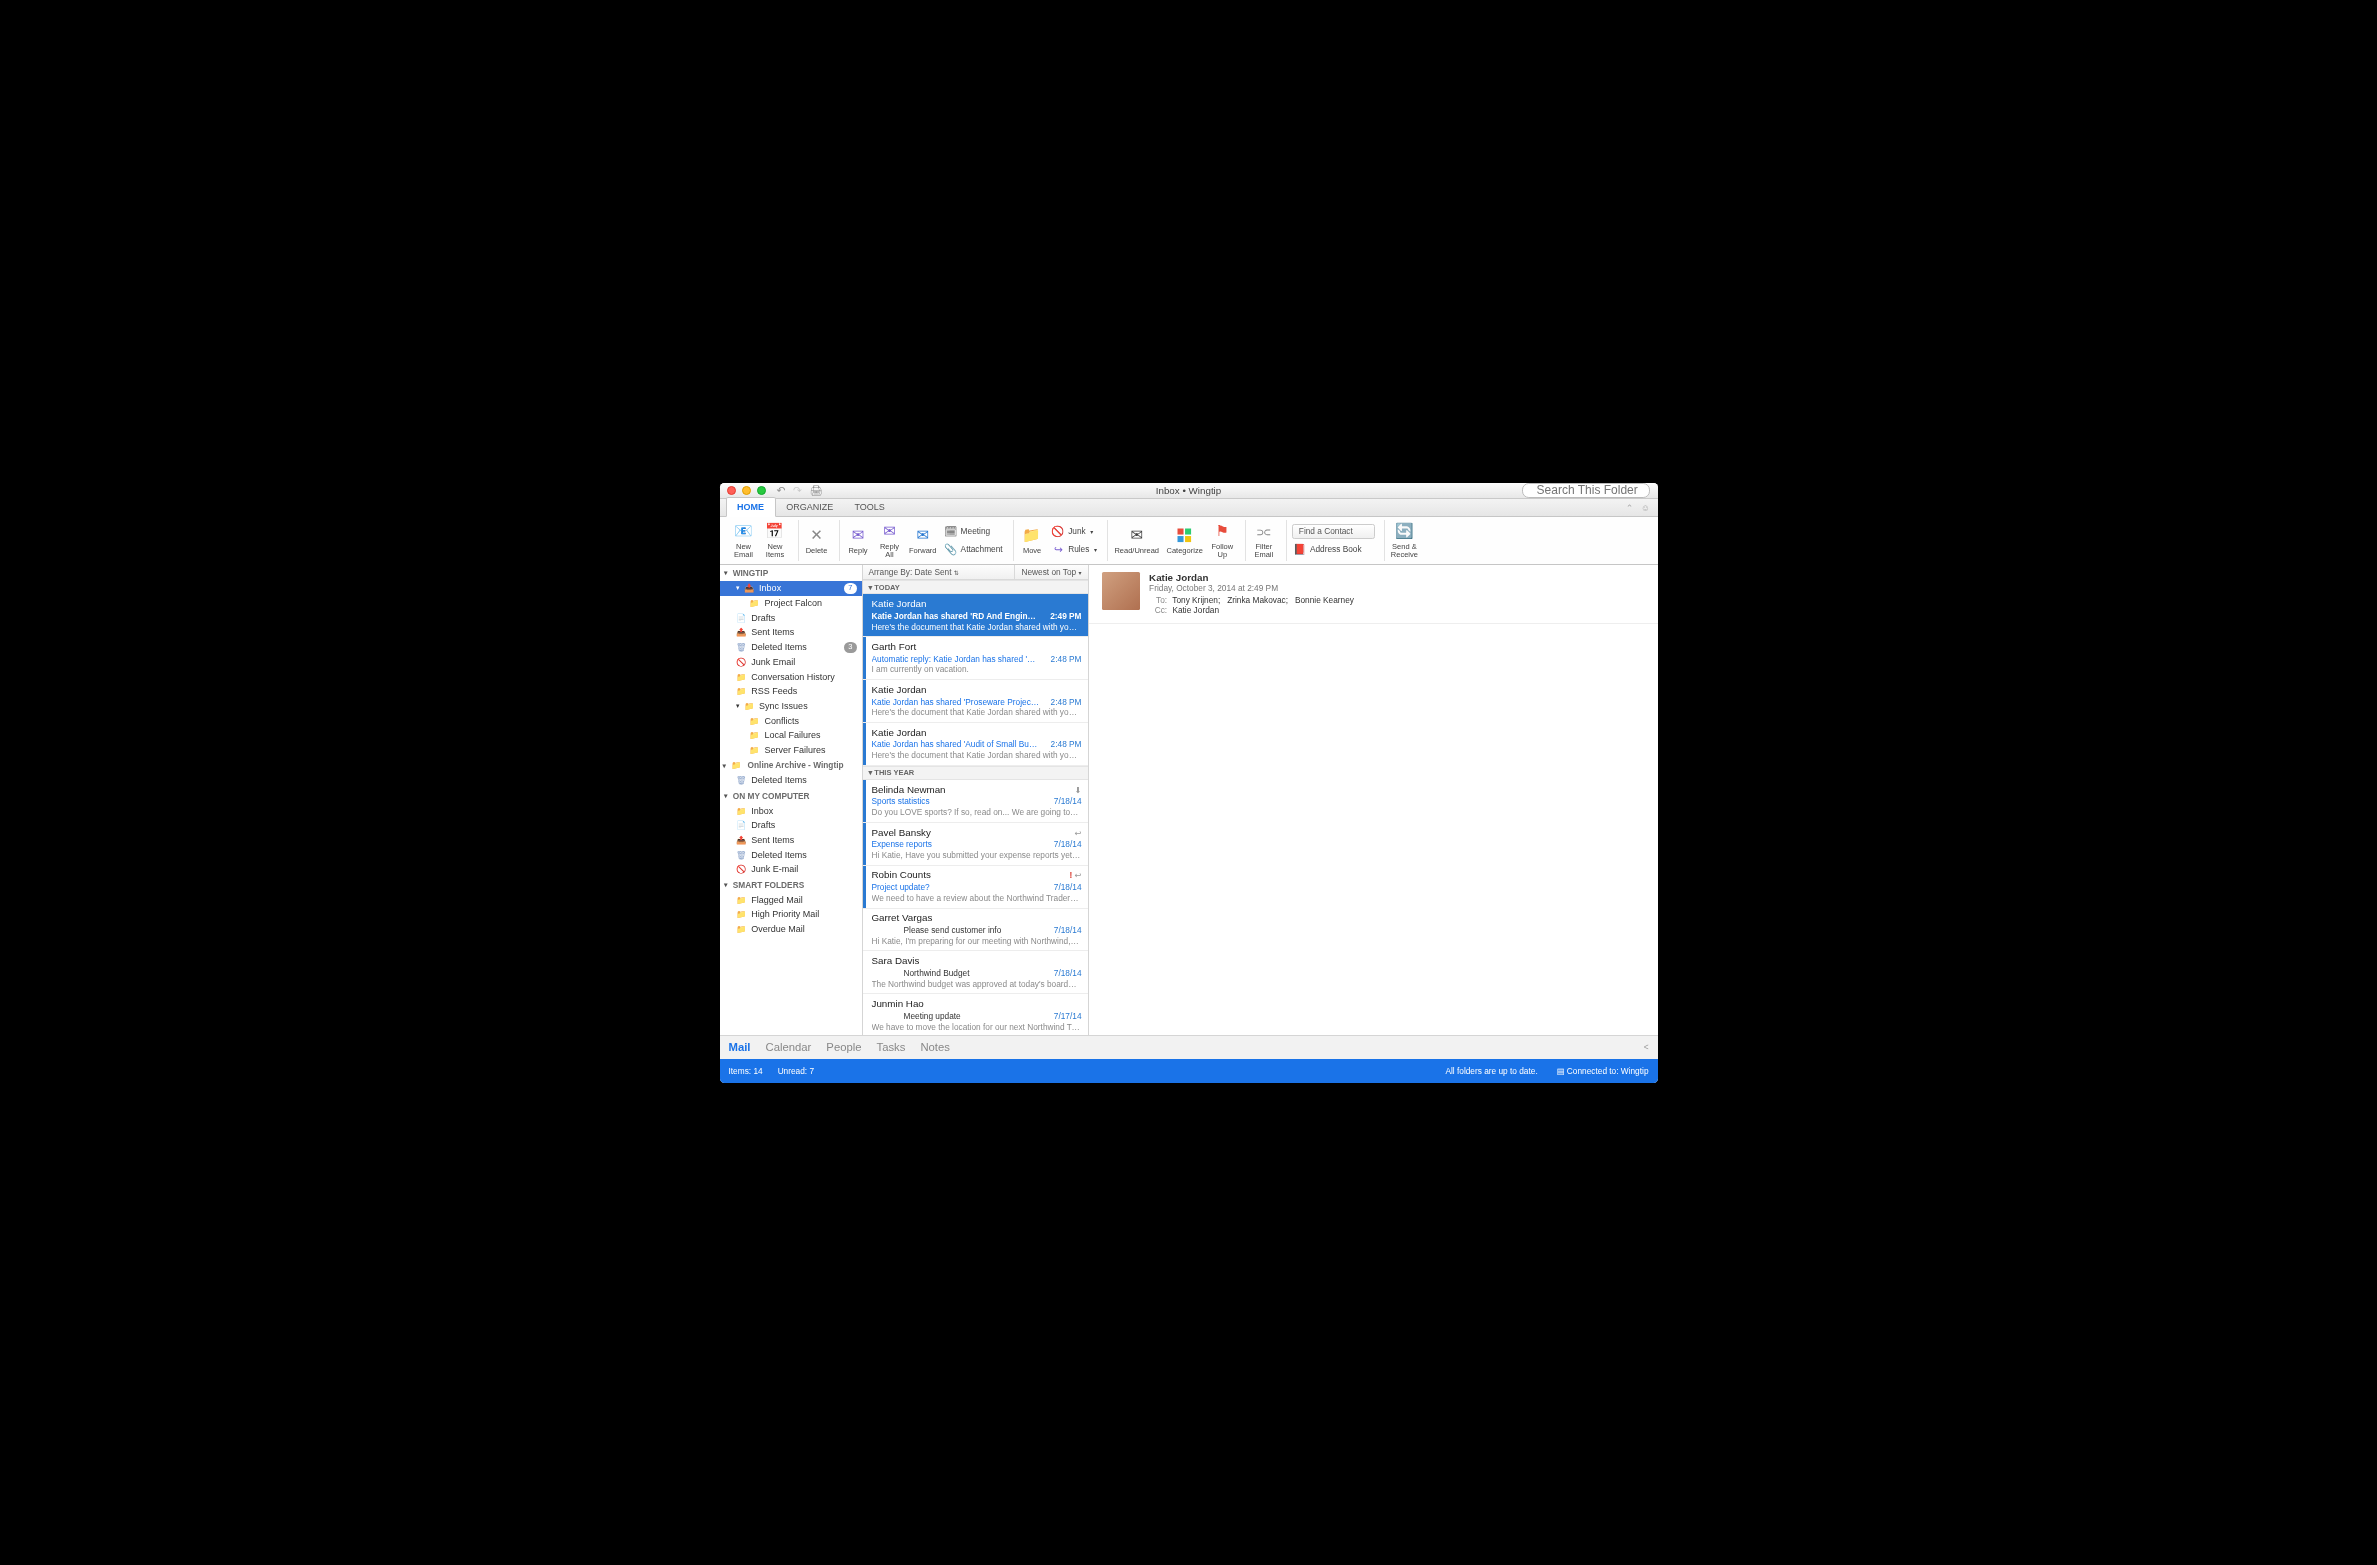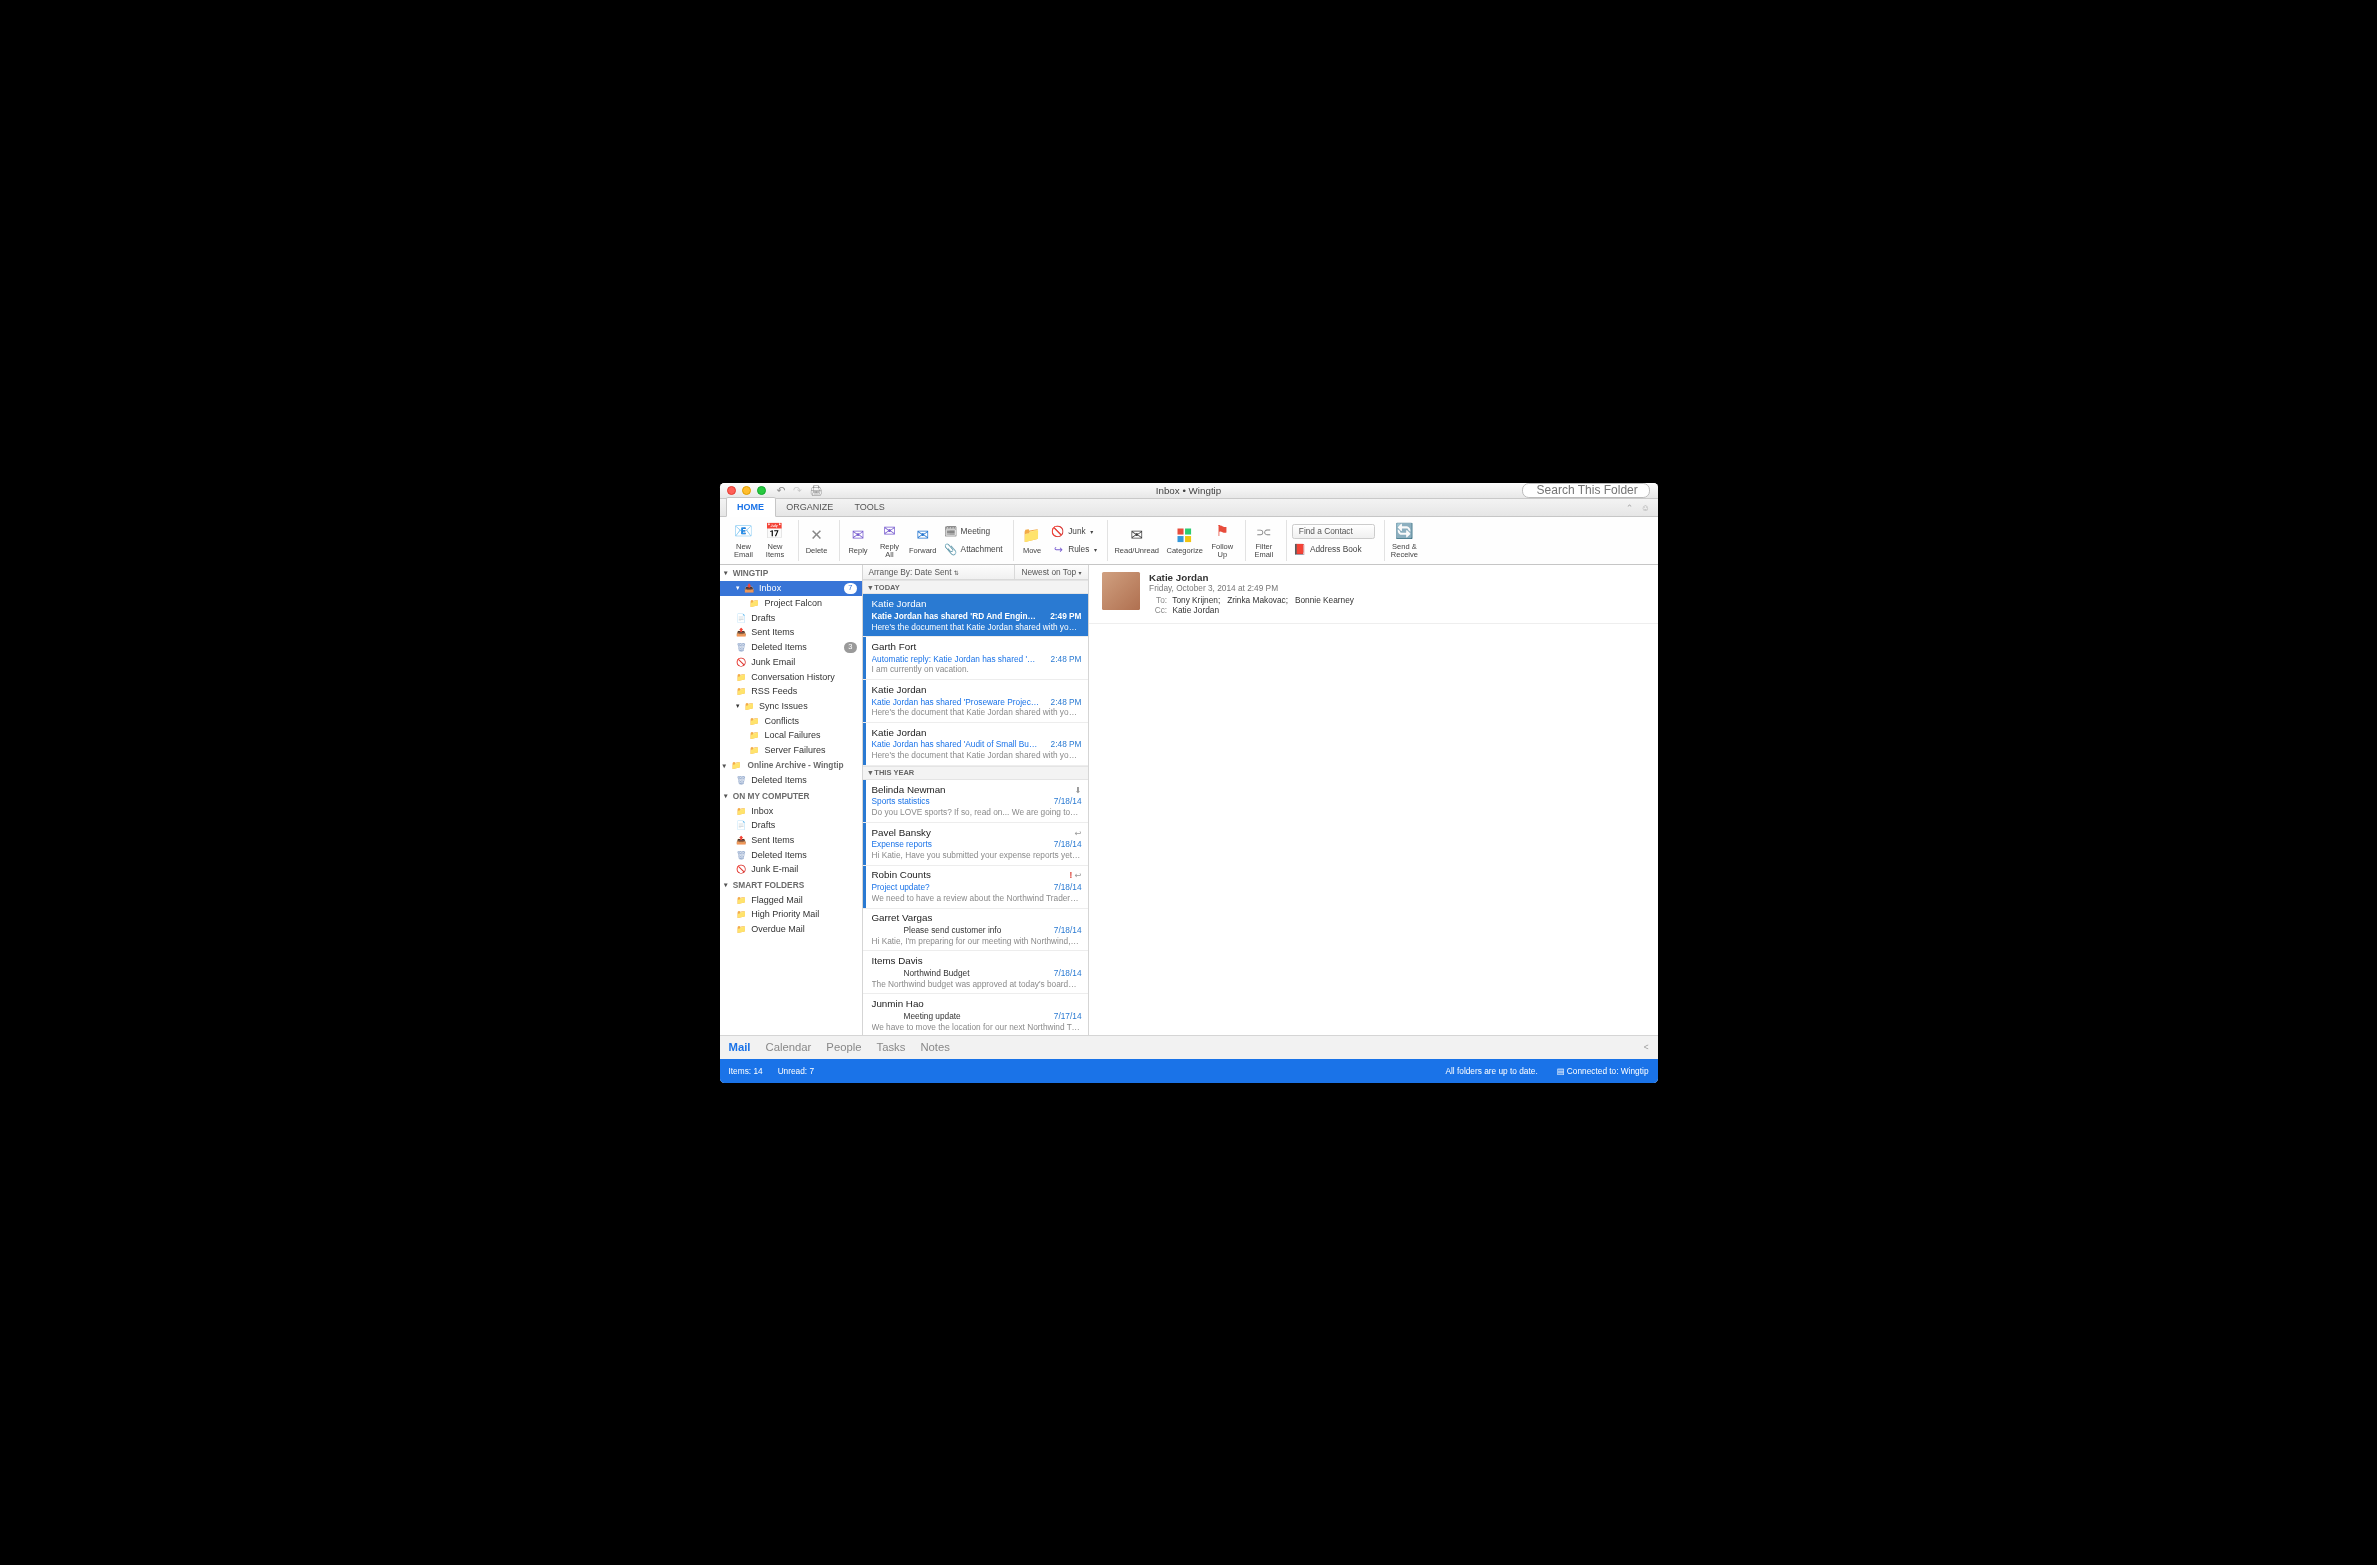--- a/index.html
+++ b/index.html
@@ -450,21 +450,21 @@
               <span class="icons"></span>
             </div>
     <div class="subj">
               <span class="subj-text">Please send customer info</span>
               <span class="time">7/18/14</span>
             </div>
     <div class="prev">Hi Katie, I'm preparing for our meeting with Northwind,…</div>
   </div>
           <div class="msg blackread">
     <div class="from">
-              <span>Items Davis</span>
+              <span>Sara Davis</span>
               <span class="icons"></span>
             </div>
     <div class="subj">
               <span class="subj-text">Northwind Budget</span>
               <span class="time">7/18/14</span>
             </div>
     <div class="prev">The Northwind budget was approved at today's board…</div>
   </div>
           <div class="msg blackread">
     <div class="from">

